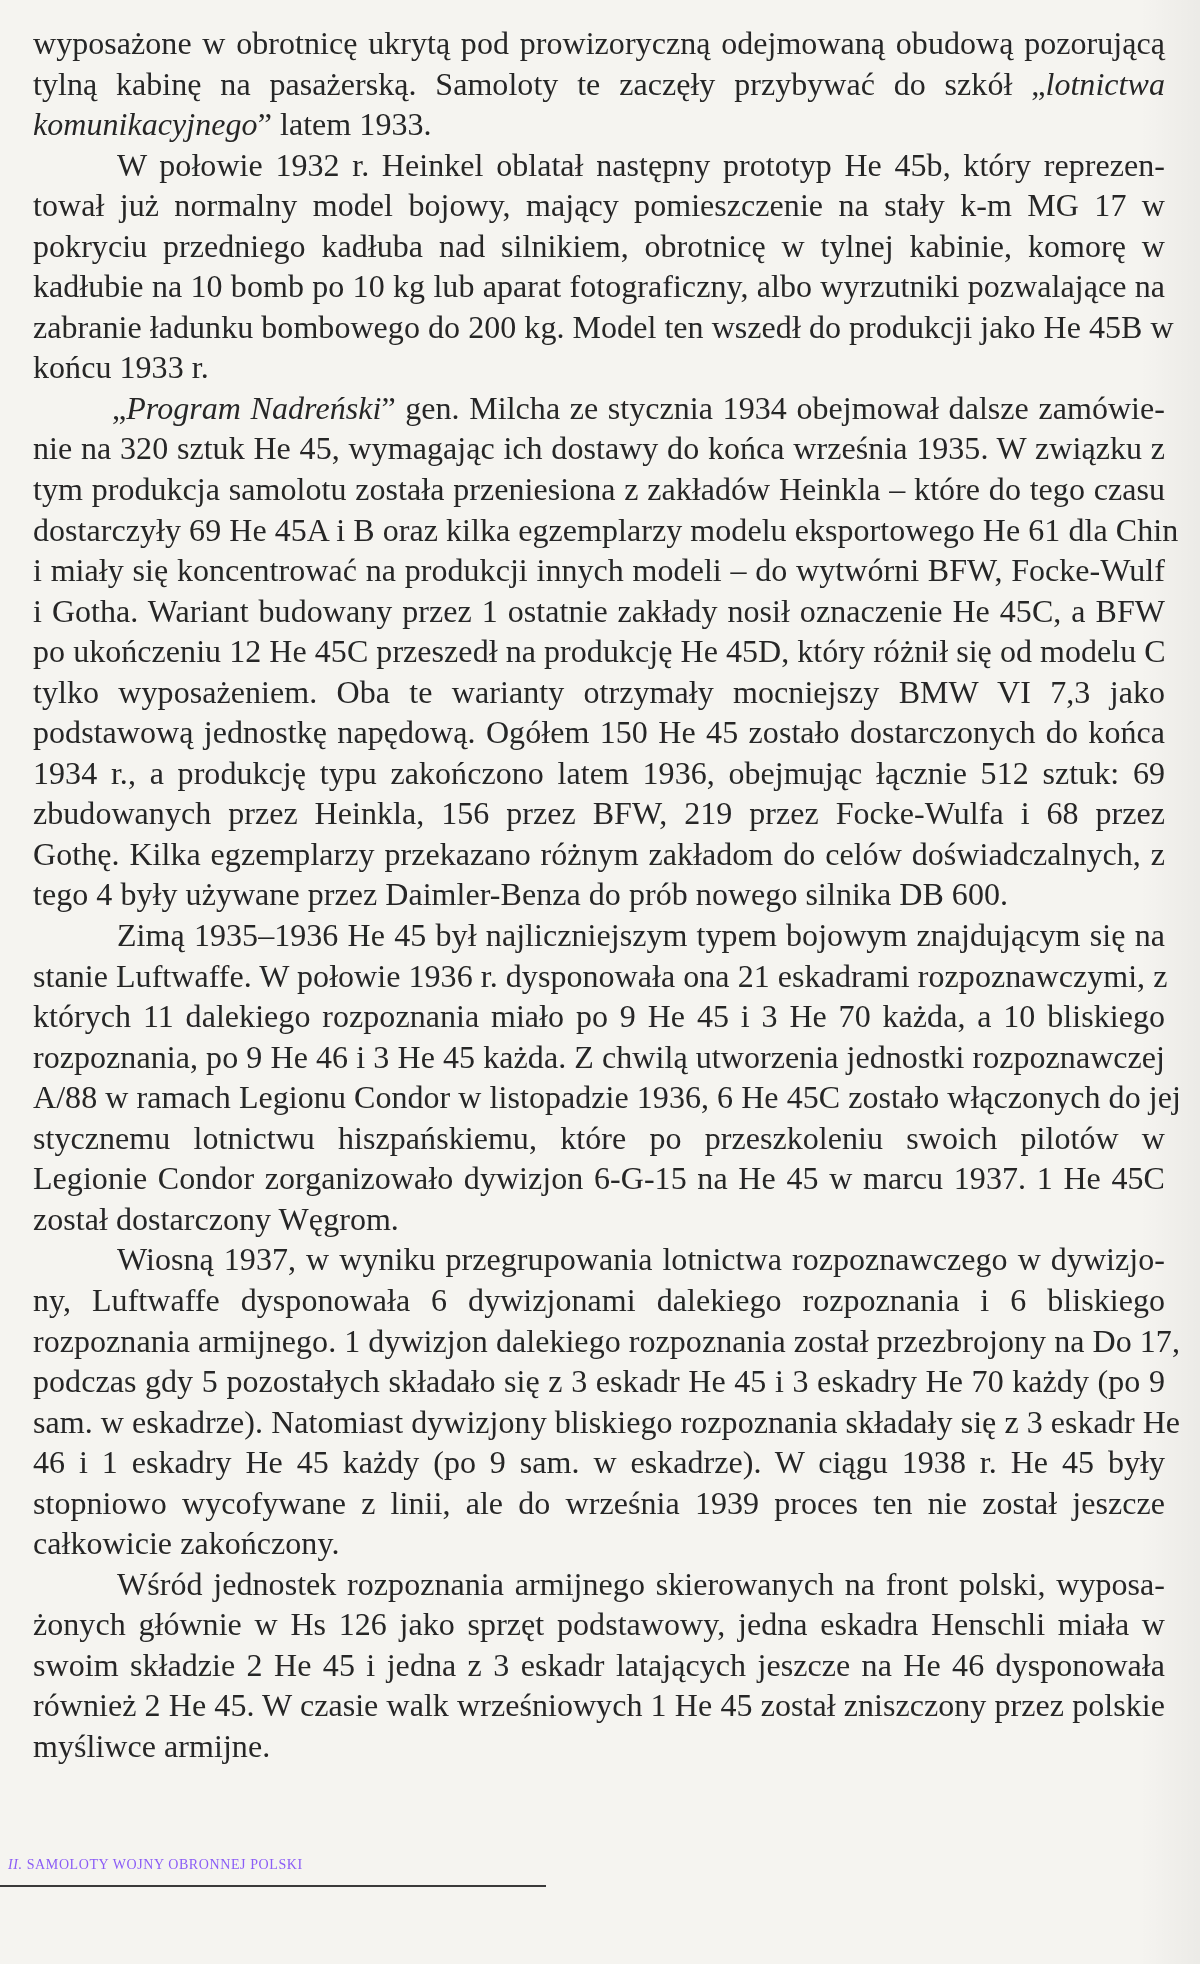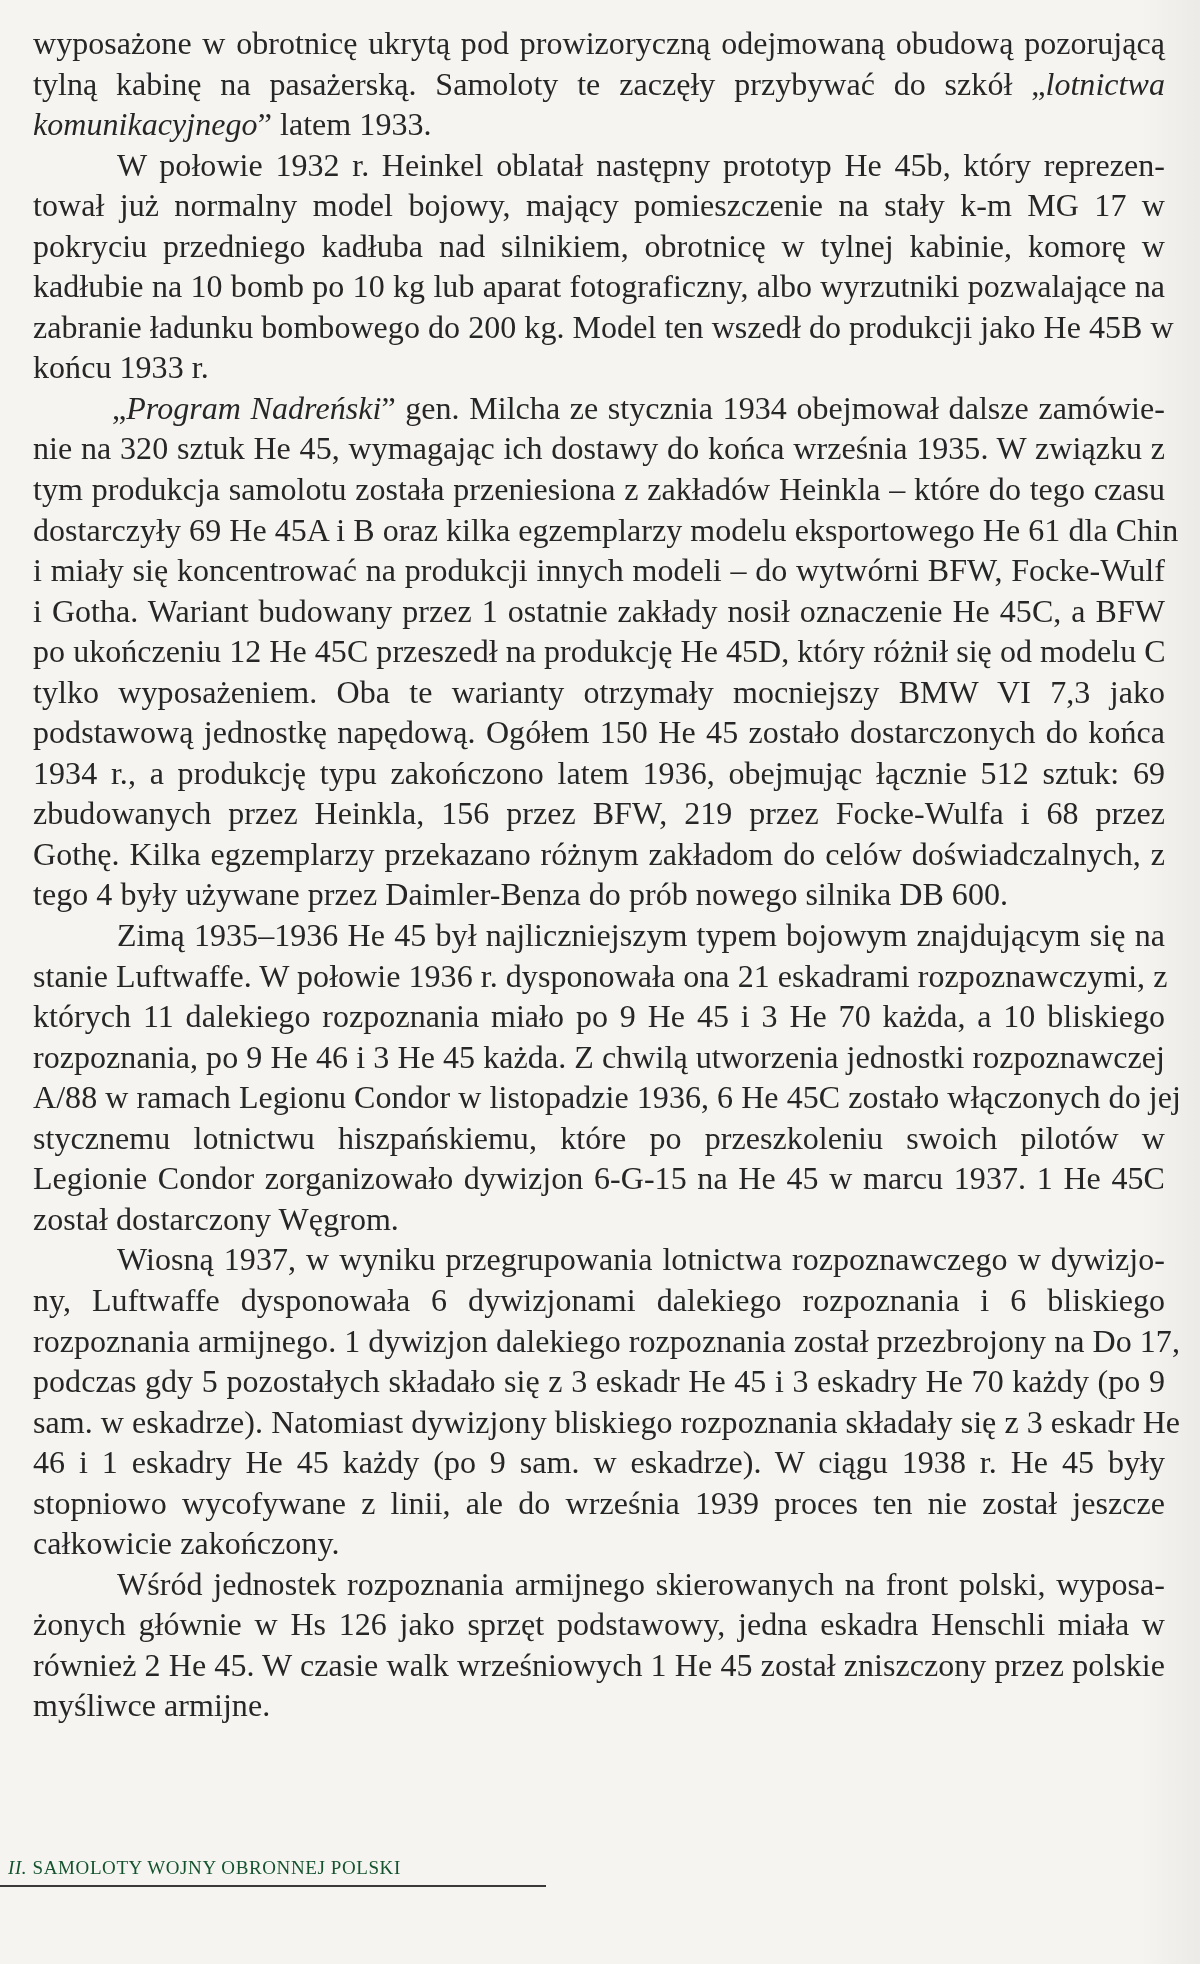--- a/index.html
+++ b/index.html
@@ -22,21 +22,21 @@
     font-size: 32px; white-space: nowrap;
     text-align: justify; text-align-last: justify;
     letter-spacing: 0.05px;
   }
   .ln.last { text-align-last: left; }
   .ln.indent { padding-left: 84px; }
   .ln.indent-q { padding-left: 79px; }
   .ln i, .it { font-style: italic; }
   .footer-head {
     position: absolute; left: 8px; top: 1857px;
-    font-size: 19px; letter-spacing: 0.6px; color: #14532d;
+    font-size: 14px; letter-spacing: 0.6px; color: #8b5cf6;
   }
   .footer-head .roman { font-style: italic; }
   .footer-rule {
     position: absolute; left: 0; top: 1885px; width: 546px; height: 2px;
     background: #3a3a3a;
   }
   .page-number {
     position: absolute; left: 108px; top: 2000px;
     font-size: 31px; color: #701a75; letter-spacing: -0.5px;
   }
@@ -97,20 +97,21 @@
     <span class="ln">podczas gdy 5 pozostałych składało się z 3 eskadr He 45 i 3 eskadry He 70 każdy (po 9</span>
     <span class="ln">sam. w eskadrze). Natomiast dywizjony bliskiego rozpoznania składały się z 3 eskadr He</span>
     <span class="ln">46 i 1 eskadry He 45 każdy (po 9 sam. w eskadrze). W ciągu 1938 r. He 45 były</span>
     <span class="ln">stopniowo wycofywane z linii, ale do września 1939 proces ten nie został jeszcze</span>
     <span class="ln last">całkowicie zakończony.</span>
   </section>
 
   <section>
     <span class="ln indent">Wśród jednostek rozpoznania armijnego skierowanych na front polski, wyposa-</span>
     <span class="ln">żonych głównie w Hs 126 jako sprzęt podstawowy, jedna eskadra Henschli miała w</span>
+    <span class="ln">swoim składzie 2 He 45 i jedna z 3 eskadr latających jeszcze na He 46 dysponowała</span>
     <span class="ln">również 2 He 45. W czasie walk wrześniowych 1 He 45 został zniszczony przez polskie</span>
     <span class="ln last">myśliwce armijne.</span>
   </section>
 
 </main>
 
 <footer>
   <div class="footer-head">
     <span class="roman">II.</span>
     <span>SAMOLOTY WOJNY OBRONNEJ POLSKI</span>

